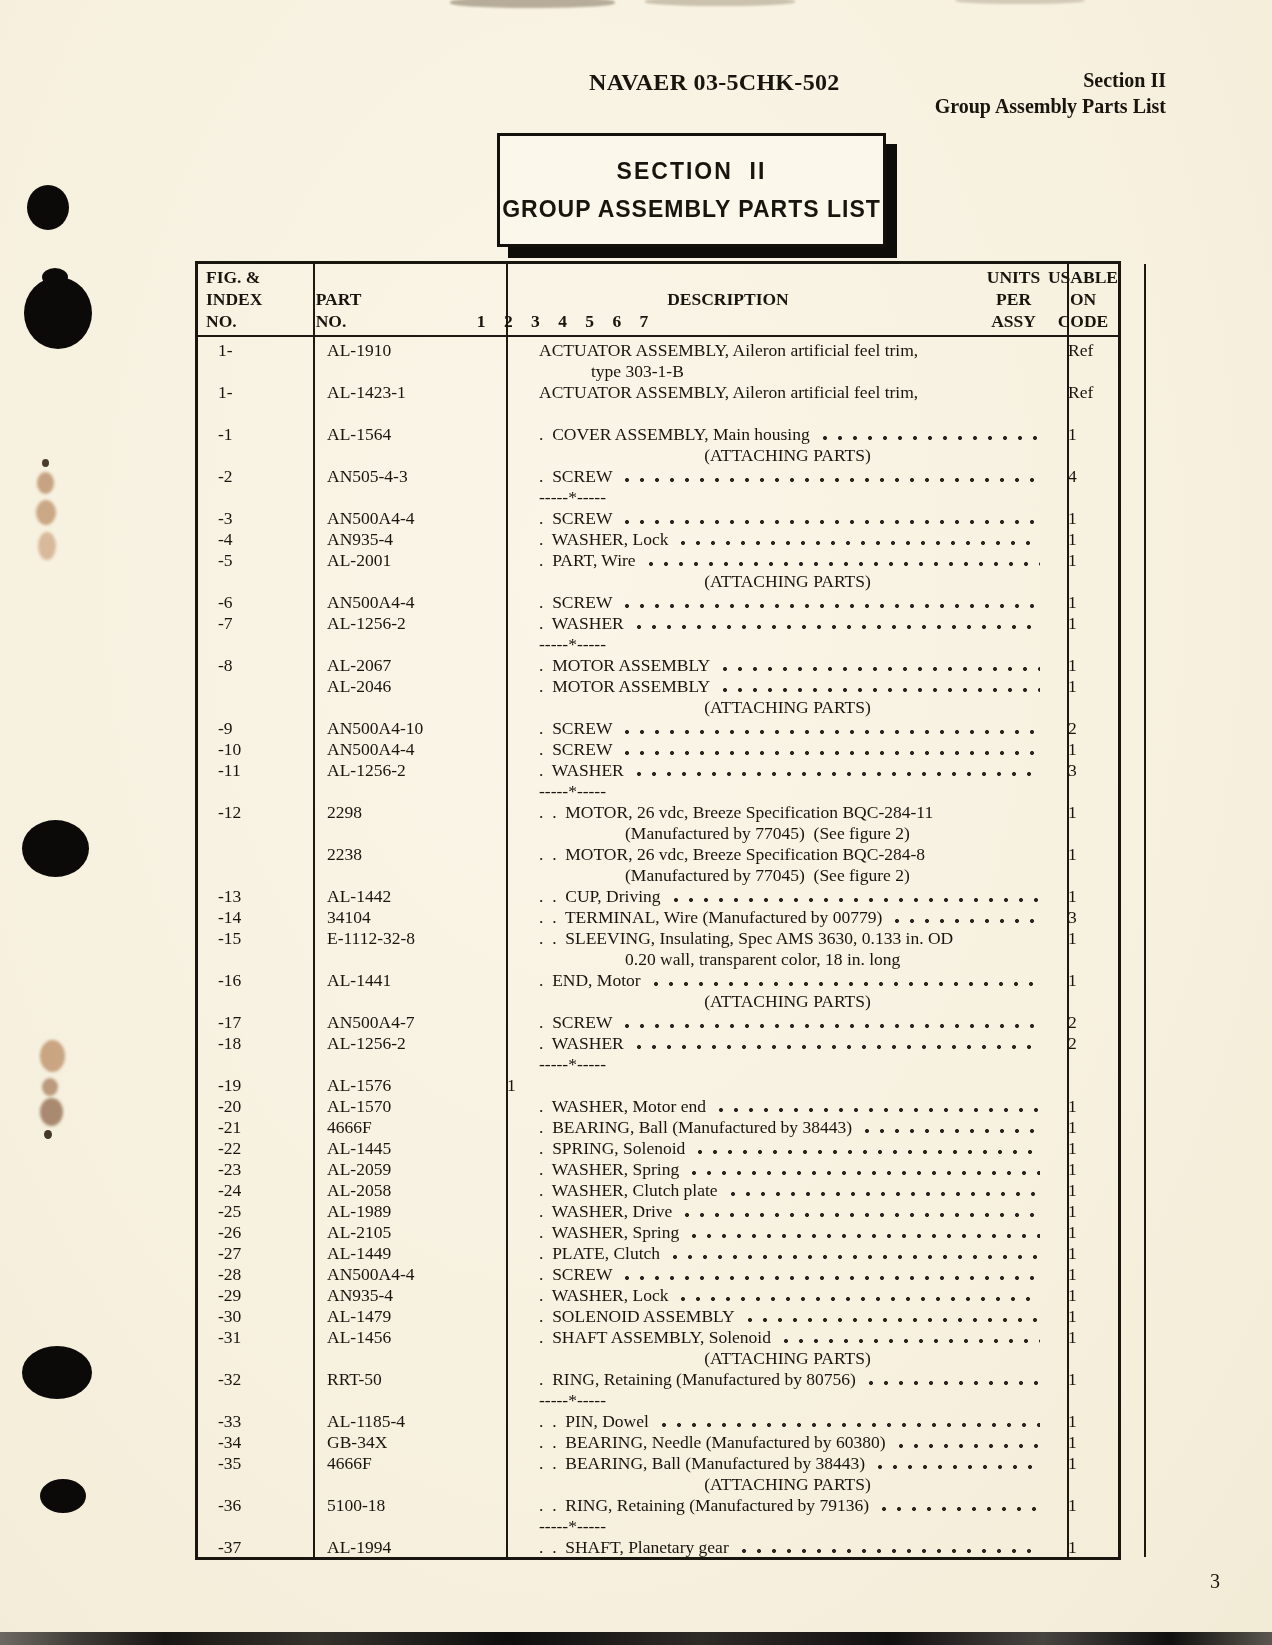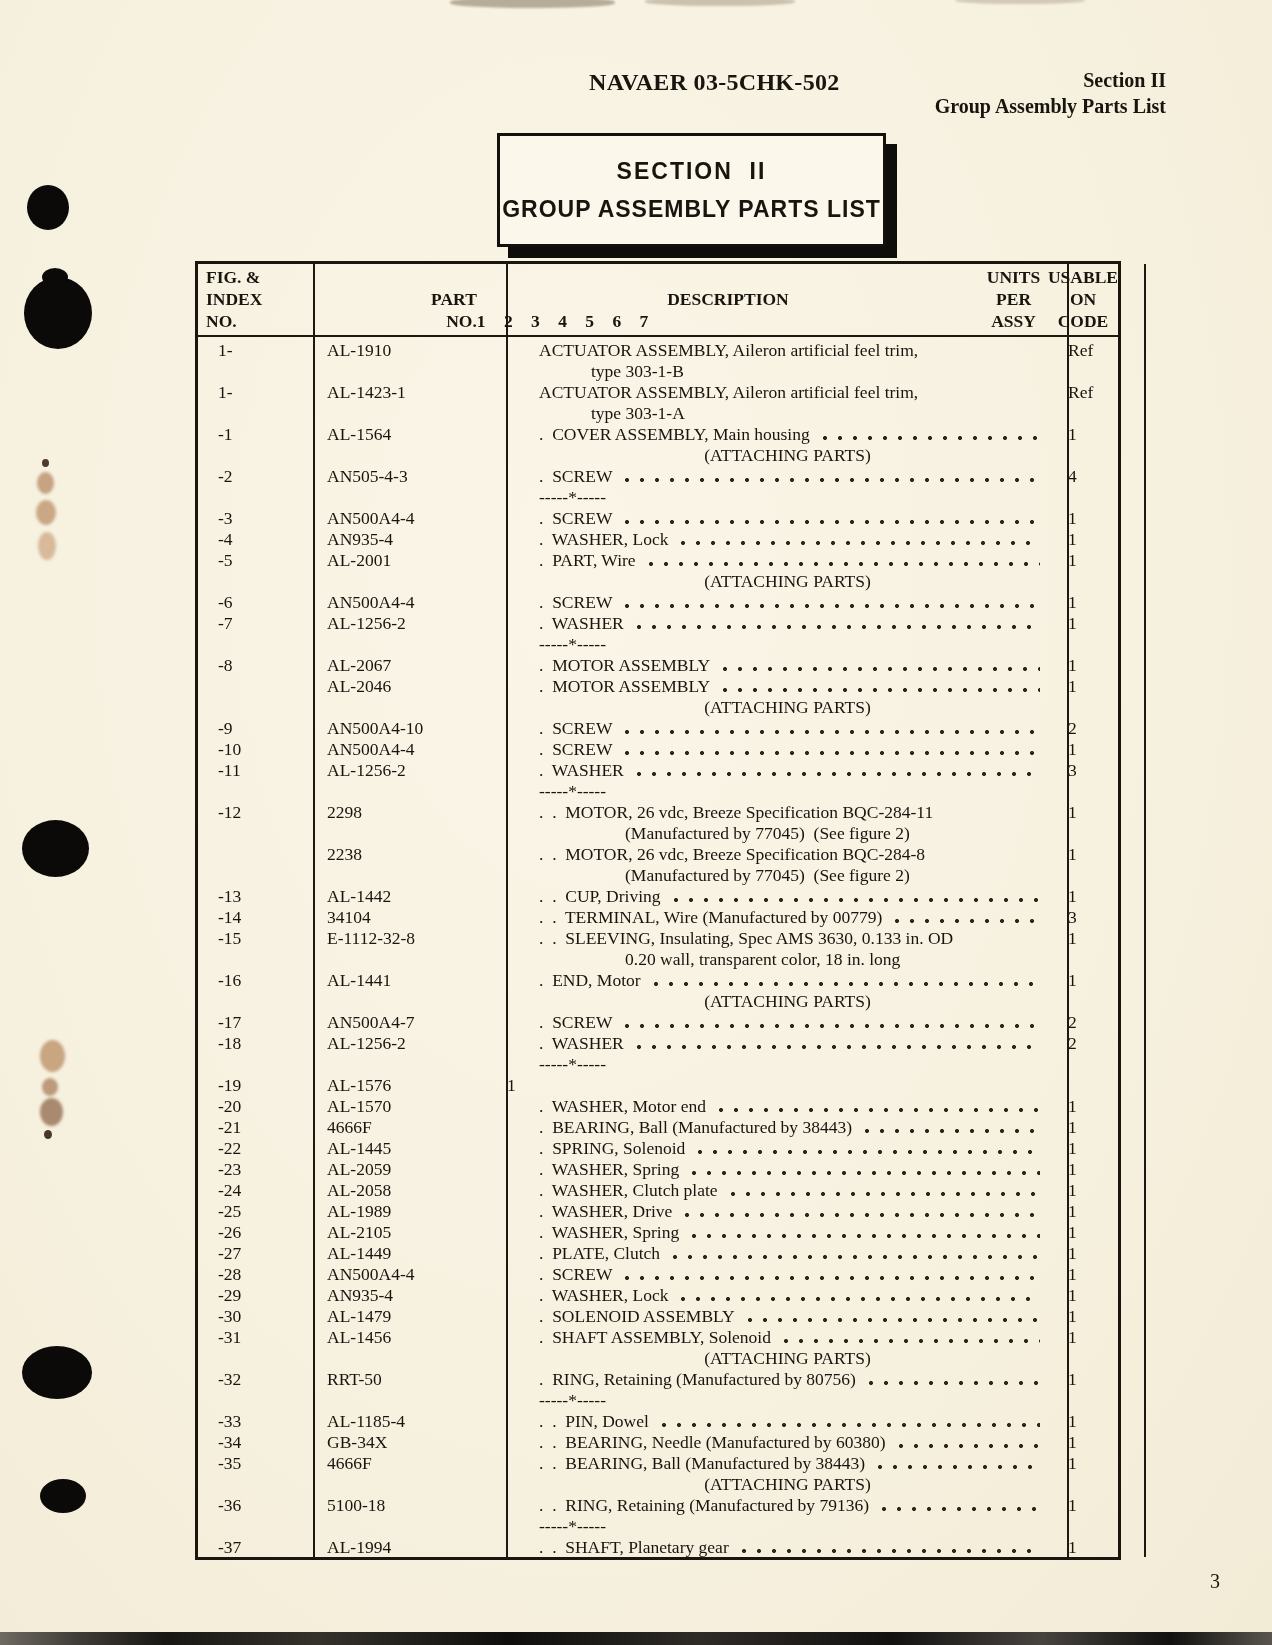--- a/index.html
+++ b/index.html
@@ -50,21 +50,21 @@
   .ptable{
     position:absolute;left:163px;top:261px;width:926px;height:1299px;box-sizing:border-box;
     border:3px solid #19150f;font-size:17.5px;margin-left:32px;
   }
   .vr{position:absolute;top:0;bottom:0;width:2px;background:#1c1812;}
   .vr1{left:115px;} .vr2{left:308px;} .vr3{left:869px;} .vr4{left:946px;}
   .thead{position:absolute;top:0;left:0;right:0;height:71px;border-bottom:2px solid #1c1812;display:flex;font-weight:bold;}
   .hc{box-sizing:border-box;padding-top:2px;}
   .hc div{height:22px;line-height:22px;}
   .hfig{width:116px;padding-left:8px;}
-  .hpart{width:193px;padding-left:13px;text-align:right;}
+  .hpart{width:193px;padding-left:13px;}
   .hdesc{width:561px;}
   .hdesc .hcenter{text-align:center;}
   .hdesc .hdigits{letter-spacing:7px;white-space:pre;}
   .hunits{width:77px;text-align:center;}
   .hcode{flex:1;text-align:center;}
   .tbody{position:absolute;top:73px;left:0;right:0;bottom:0;padding-top:3px;overflow:hidden;}
   .row{display:flex;height:21px;line-height:21px;}
   .c{box-sizing:border-box;flex:0 0 auto;}
   .c1{width:116px;padding-left:20px;}
   .c2{width:193px;padding-left:13px;white-space:pre;}
@@ -174,23 +174,20 @@
           <span class="c c2">AL-1423-1</span>
           <span class="c c3">
             <span class="dtext">ACTUATOR ASSEMBLY, Aileron artificial feel trim,</span>
           </span>
           <span class="c c4">Ref</span>
           <span class="c c5">B</span>
         </div>
         <div class="row">
           <span class="c c1"></span>
           <span class="c c2"></span>
-          <span class="c c3">
-            <span class="dtext ind1">type 303-1-A</span>
-          </span>
           <span class="c c4"></span>
           <span class="c c5"></span>
         </div>
         <div class="row">
           <span class="c c1">-1</span>
           <span class="c c2">AL-1564</span>
           <span class="c c3">
             <span class="dtext">.  COVER ASSEMBLY, Main housing</span>
             <span class="leader"></span>
           </span>

